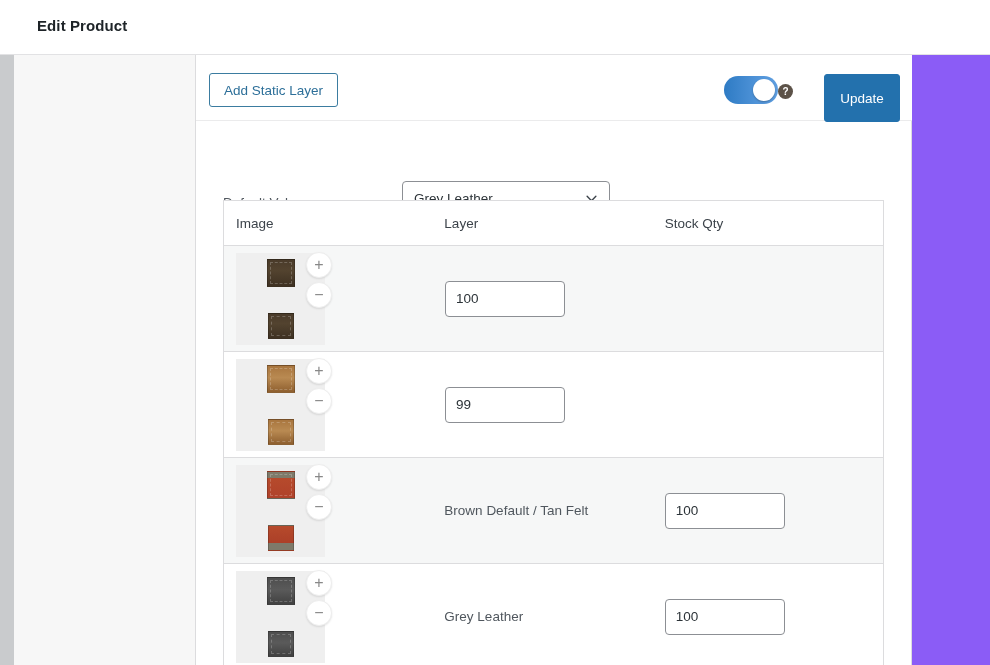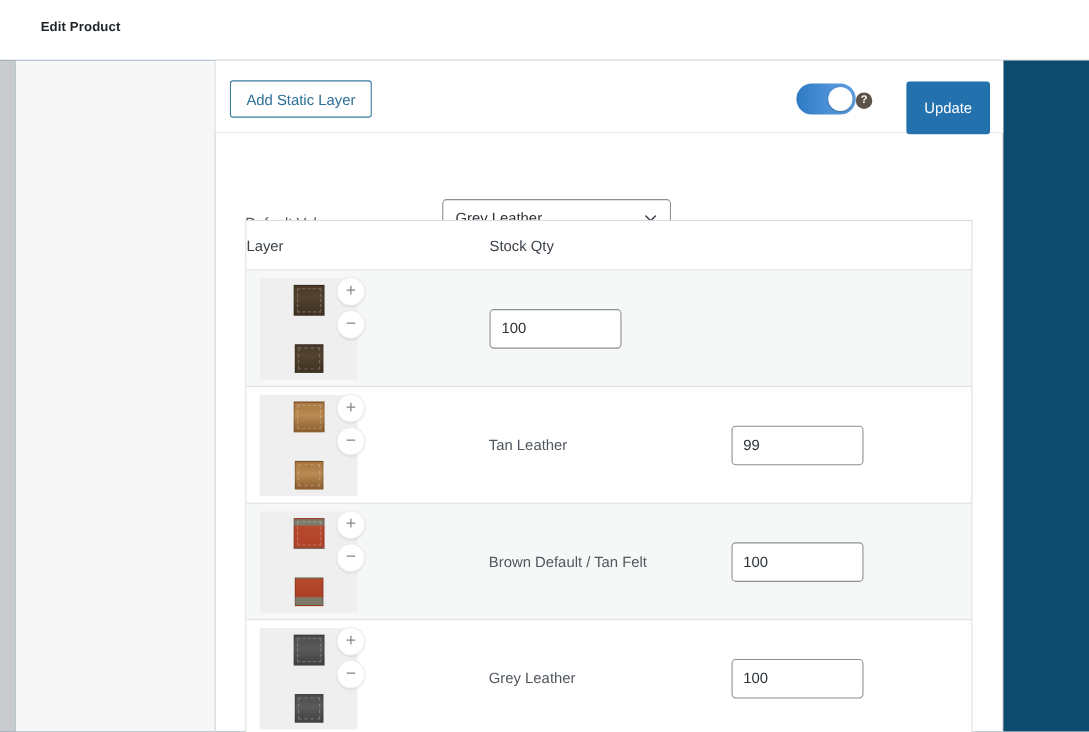--- a/index.html
+++ b/index.html
@@ -13,28 +13,28 @@
   }
 
   
   .topbar {
     position: absolute; left: 0; top: 0; width: 990px; height: 55px;
     background: #ffffff;
     border-bottom: 1px solid #e2e2e4;
   }
   .topbar-title {
     position: absolute; left: 37px; top: 17px;
-    font-size: 12px; font-weight: bold; color: #1d2327;
+    font-size: 15px; font-weight: bold; color: #1d2327;
     letter-spacing: .1px;
   }
 
   
   .page-body {
     position: absolute; left: 0; top: 55px; width: 990px; height: 610px;
-    background: #0c4a6e;
+    background: #8b5cf6;
   }
   .admin-rail {
     position: absolute; left: 0; top: 0; width: 14px; height: 610px;
     background: #c9cbcd;
   }
   .admin-menu {
     position: absolute; left: 14px; top: 0; width: 182px; height: 610px;
     background: #f7f7f7;
     border-right: 1px solid #dcdcde;
   }
@@ -273,20 +273,21 @@
       <div class="select-box">
         <div class="select-text">Grey Leather</div>
         <svg class="select-chevron" viewBox="0 0 12 8">
           <path d="M1 1.5 L6 6.5 L11 1.5" fill="none" stroke="#3c434a" stroke-width="1.6" stroke-linecap="round" stroke-linejoin="round"></path>
         </svg>
       </div>
     </div>
 
     <div class="table">
       <div class="thead">
+        <div class="th col-image">Image</div>
         <div class="th col-value">Layer</div>
         <div class="th col-stock">Stock Qty</div>
       </div>
       <div id="tbody">
           <div class="trow alt">
             <div class="cell img-cell">
               <div class="preview">
                 <div class="swatch lt-brown"></div>
                 <div class="swatch small lt-brown"></div>
               </div>
@@ -303,23 +304,20 @@
             <div class="cell img-cell">
               <div class="preview">
                 <div class="swatch lt-tan"></div>
                 <div class="swatch small lt-tan"></div>
               </div>
               <div class="layer-btns">
                 <div class="circ-btn">+</div>
                 <div class="circ-btn">−</div>
               </div>
             </div>
-            <div class="cell val-cell">
-              <span class="val-text">Tan Leather</span>
-            </div>
             <div class="cell stock-cell">
               <input class="qty-input" type="text" value="99" style="">
             </div>
           </div>
           <div class="trow alt">
             <div class="cell img-cell">
               <div class="preview">
                 <div class="swatch lt-red"></div>
                 <div class="swatch small lt-red-b"></div>
               </div>

